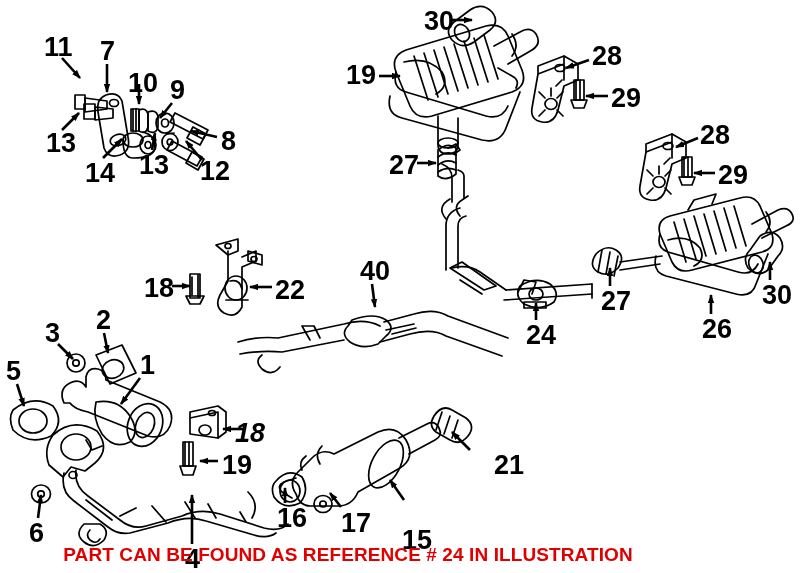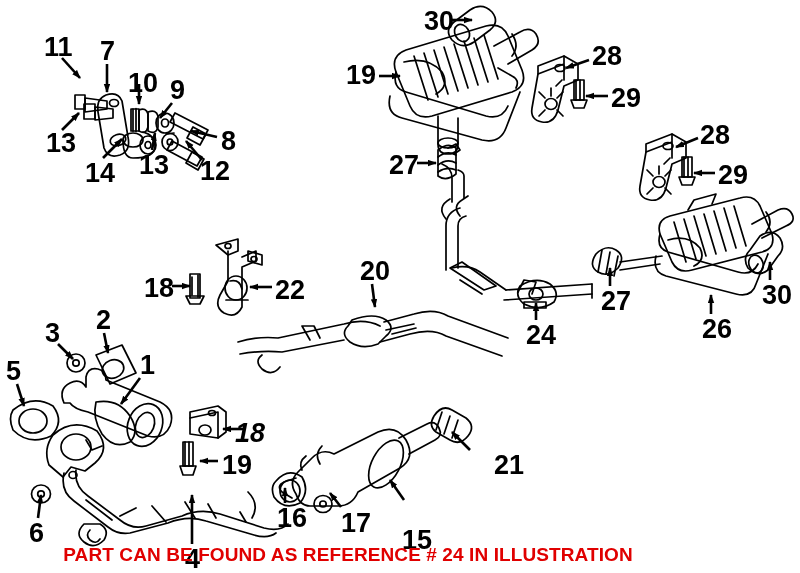--- a/index.html
+++ b/index.html
@@ -345,21 +345,21 @@
       <div class="callout" style="left: 44px; top: 34px;">11</div>
       <div class="callout" style="left: 200px; top: 158px;">12</div>
       <div class="callout" style="left: 46px; top: 130px;">13</div>
       <div class="callout" style="left: 139px; top: 152px;">13</div>
       <div class="callout" style="left: 85px; top: 160px;">14</div>
       <div class="callout" style="left: 402px; top: 505px; margin-top: 22px;">15</div>
       <div class="callout" style="left: 277px; top: 505px;">16</div>
       <div class="callout" style="left: 341px; top: 510px;">17</div>
       <div class="callout" style="left: 235px; top: 420px; font-style: italic;">18</div>
       <div class="callout" style="left: 222px; top: 452px;">19</div>
-      <div class="callout" style="left: 360px; top: 258px;">20</div>
+      <div class="callout" style="left: 360px; top: 258px;">40</div>
       <div class="callout" style="left: 470px; top: 452px; margin-left: 24px;">21</div>
       <div class="callout" style="left: 275px; top: 277px;">22</div>
       <div class="callout" style="left: 144px; top: 275px;">18</div>
       <div class="callout" style="left: 526px; top: 322px;">24</div>
       <div class="callout" style="left: 346px; top: 62px;">19</div>
       <div class="callout" style="left: 702px; top: 316px;">26</div>
       <div class="callout" style="left: 389px; top: 152px;">27</div>
       <div class="callout" style="left: 601px; top: 288px;">27</div>
       <div class="callout" style="left: 592px; top: 43px;">28</div>
       <div class="callout" style="left: 700px; top: 122px;">28</div>

